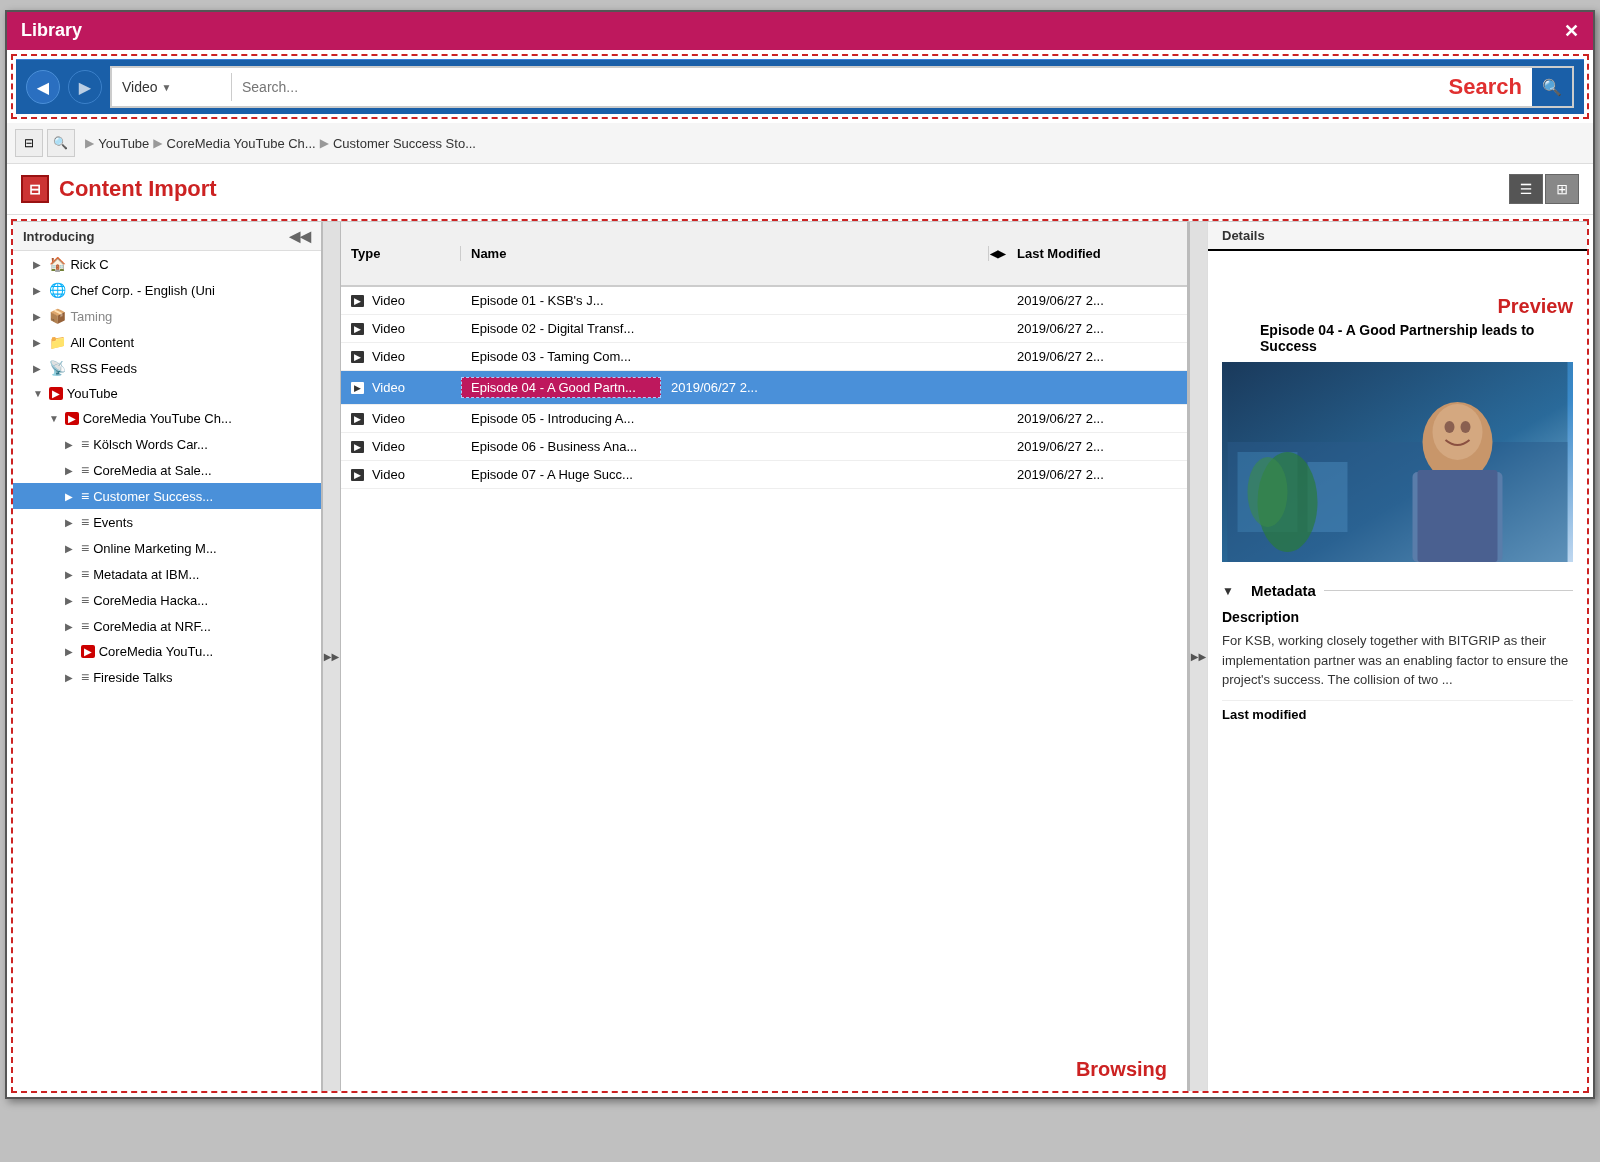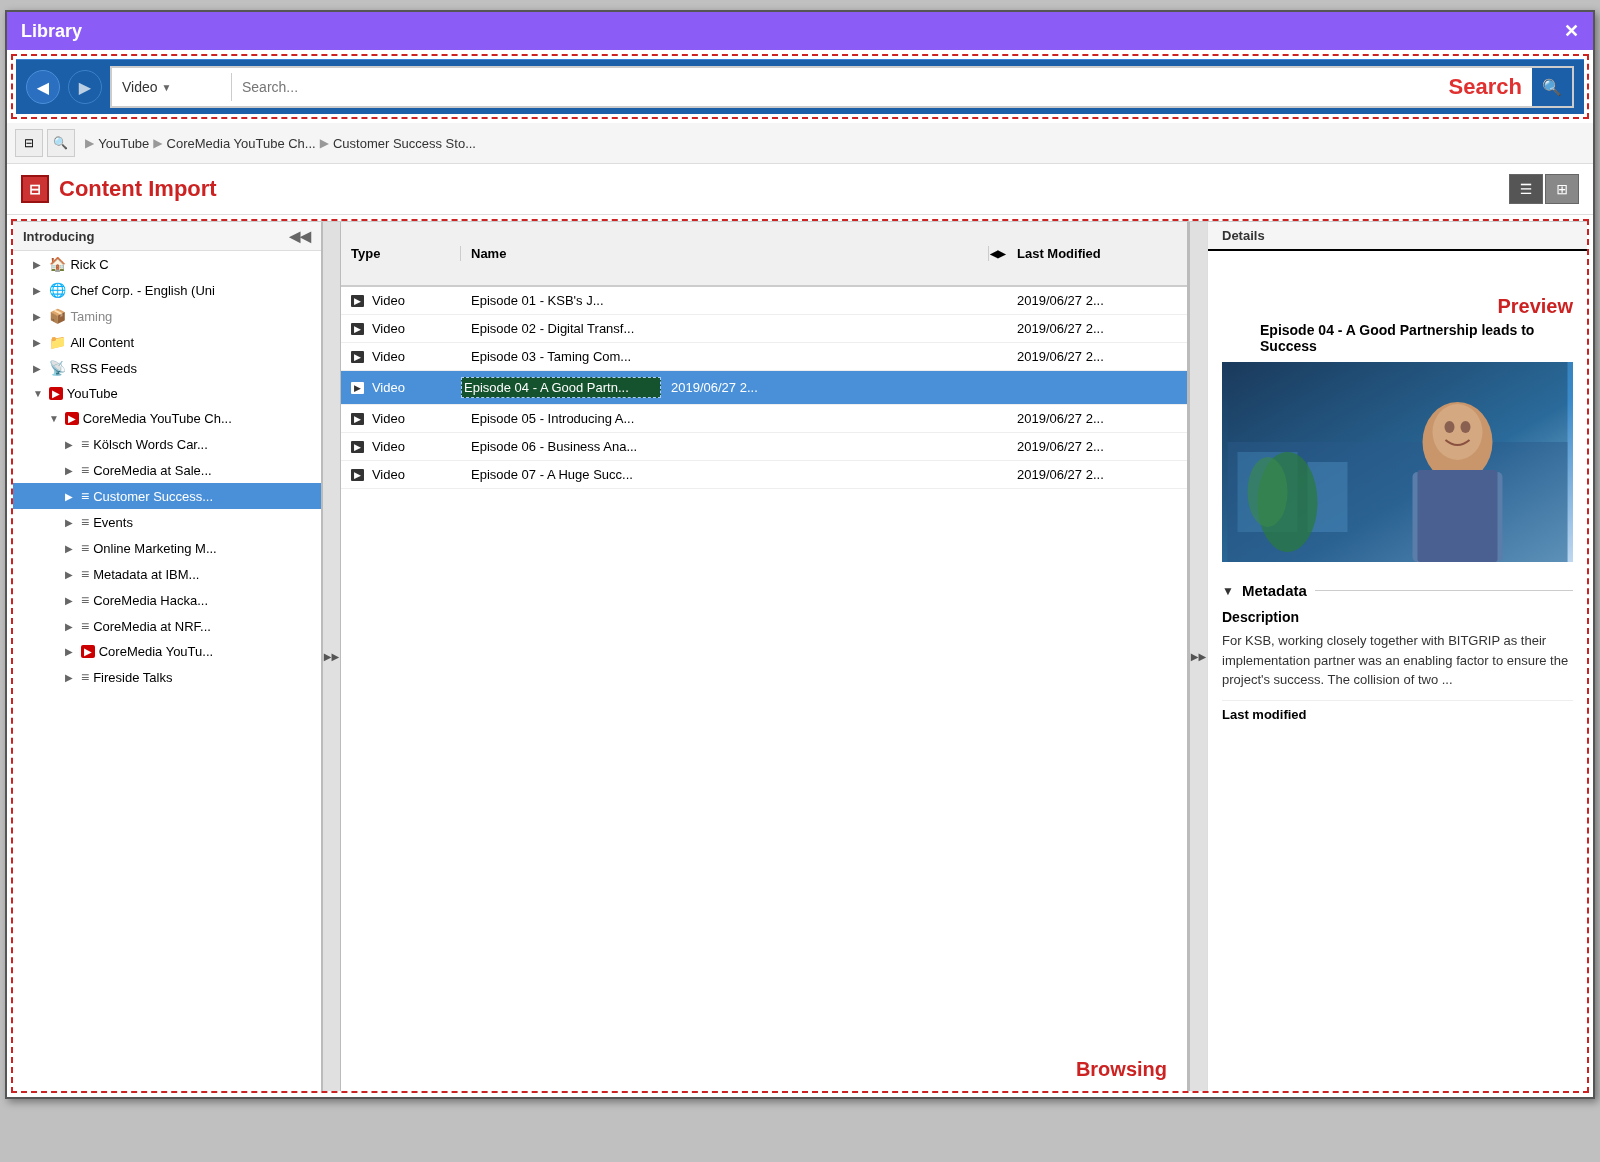--- a/index.html
+++ b/index.html
@@ -1,21 +1,21 @@
 <!DOCTYPE html>
 <html><head>
   <meta charset="utf-8">
   <style>
     * { box-sizing: border-box; margin: 0; padding: 0; }
     body { font-family: Arial, sans-serif; font-size: 13px; background: #c0c0c0; width: 1600px; height: 1162px; overflow: hidden; }
 
     .window { width: 1590px; margin: 10px auto; background: #fff; border: 2px solid #555; box-shadow: 3px 3px 8px rgba(0,0,0,0.4); }
 
     
-    .title-bar { background: #8b5cf6; color: white; padding: 8px 14px; display: flex; align-items: center; justify-content: space-between; gap: 30px; }
+    .title-bar { background: #be185d; color: white; padding: 8px 14px; display: flex; justify-content: space-between; gap: 30px; }
     .title-bar-title { font-size: 18px; font-weight: bold; }
     .title-bar-close { color: white; font-size: 18px; cursor: pointer; font-weight: bold; }
 
     
     .toolbar { background: #1a5fa8; padding: 6px 10px; display: flex; align-items: center; gap: 8px; border-top: 1px solid #3a7fd8; }
     .nav-btn { background: #2a6fc0; border: 1px solid #4a8fd8; border-radius: 50%; width: 34px; height: 34px; display: flex; align-items: center; justify-content: center; cursor: pointer; color: white; font-size: 16px; }
     .nav-btn.back { background: #2a6fc0; }
     .nav-btn.fwd { background: #1a5fa8; opacity: 0.7; }
     .search-area { flex: 1; display: flex; align-items: center; background: white; border: 2px solid #ccc; }
     .search-type { background: white; border: none; border-right: 1px solid #ccc; padding: 6px 10px; font-size: 14px; color: #333; cursor: pointer; display: flex; align-items: center; gap: 4px; min-width: 120px; }
@@ -78,21 +78,21 @@
     
     .details-panel { width: 380px; min-width: 380px; background: white; overflow-y: auto; border-left: 1px solid #ddd; }
     .details-header { padding: 6px 14px; font-weight: bold; color: #333; border-bottom: 2px solid #000000; background: #f5f5f5; }
     .preview-label { color: #cc2222; font-size: 20px; font-weight: bold; text-align: right; padding: 8px 14px 4px; margin-top: 36px; }
     .preview-title { font-weight: bold; padding: 0 14px 8px; font-size: 14px; margin-left: 38px; }
     .preview-image { width: calc(100% - 28px); height: 200px; background: linear-gradient(135deg, #1a3a5c 0%, #2a6a9a 40%, #3a8aca 70%, #c0d8f0 100%); margin: 0 14px 10px; position: relative; overflow: hidden; }
 
     .metadata-section { padding: 10px 14px; }
     .metadata-header { display: flex; align-items: center; gap: 8px; margin-bottom: 10px; }
     .metadata-arrow { font-size: 12px; color: #333; }
-    .metadata-title { font-weight: bold; font-size: 15px; }
+    .metadata-title { font-weight: bold; font-size: 15px; margin-left: 9px; }
     .metadata-line { flex: 1; height: 1px; background: #ccc; }
     .desc-label { font-weight: bold; margin-bottom: 6px; font-size: 14px; }
     .desc-text { font-size: 13px; color: #333; line-height: 1.5; }
     .last-modified-label { font-weight: bold; margin-top: 10px; font-size: 13px; border-top: 1px solid #eee; padding-top: 6px; }
   </style>
 </head>
 <body>
 
 <div class="window">
 
@@ -286,21 +286,21 @@
           </div>
           <div class="row-name">Episode 03 - Taming Com...</div>
           <div class="row-modified">2019/06/27 2...</div>
         </div>
 
         <div class="list-row selected">
           <div class="row-type">
             <span class="row-icon" style="background:#fff;color:#333;padding:1px 3px;font-size:9px;border-radius:1px;">▶</span>
             <span>Video</span>
           </div>
-          <div class="row-name" style="background:#14532d;border:1px dashed #aaccff;padding:2px 2px;color:white;max-width:200px;">Episode 04 - A Good Partn...</div>
+          <div class="row-name" style="background:#be185d;border:1px dashed #aaccff;padding:2px 9px;color:white;max-width:200px;">Episode 04 - A Good Partn...</div>
           <div class="row-modified">2019/06/27 2...</div>
         </div>
         <div class="list-row">
           <div class="row-type">
             <span class="row-icon" style="background:#333;color:white;padding:1px 3px;font-size:9px;border-radius:1px;">▶</span>
             <span>Video</span>
           </div>
           <div class="row-name">Episode 05 - Introducing A...</div>
           <div class="row-modified">2019/06/27 2...</div>
         </div>

